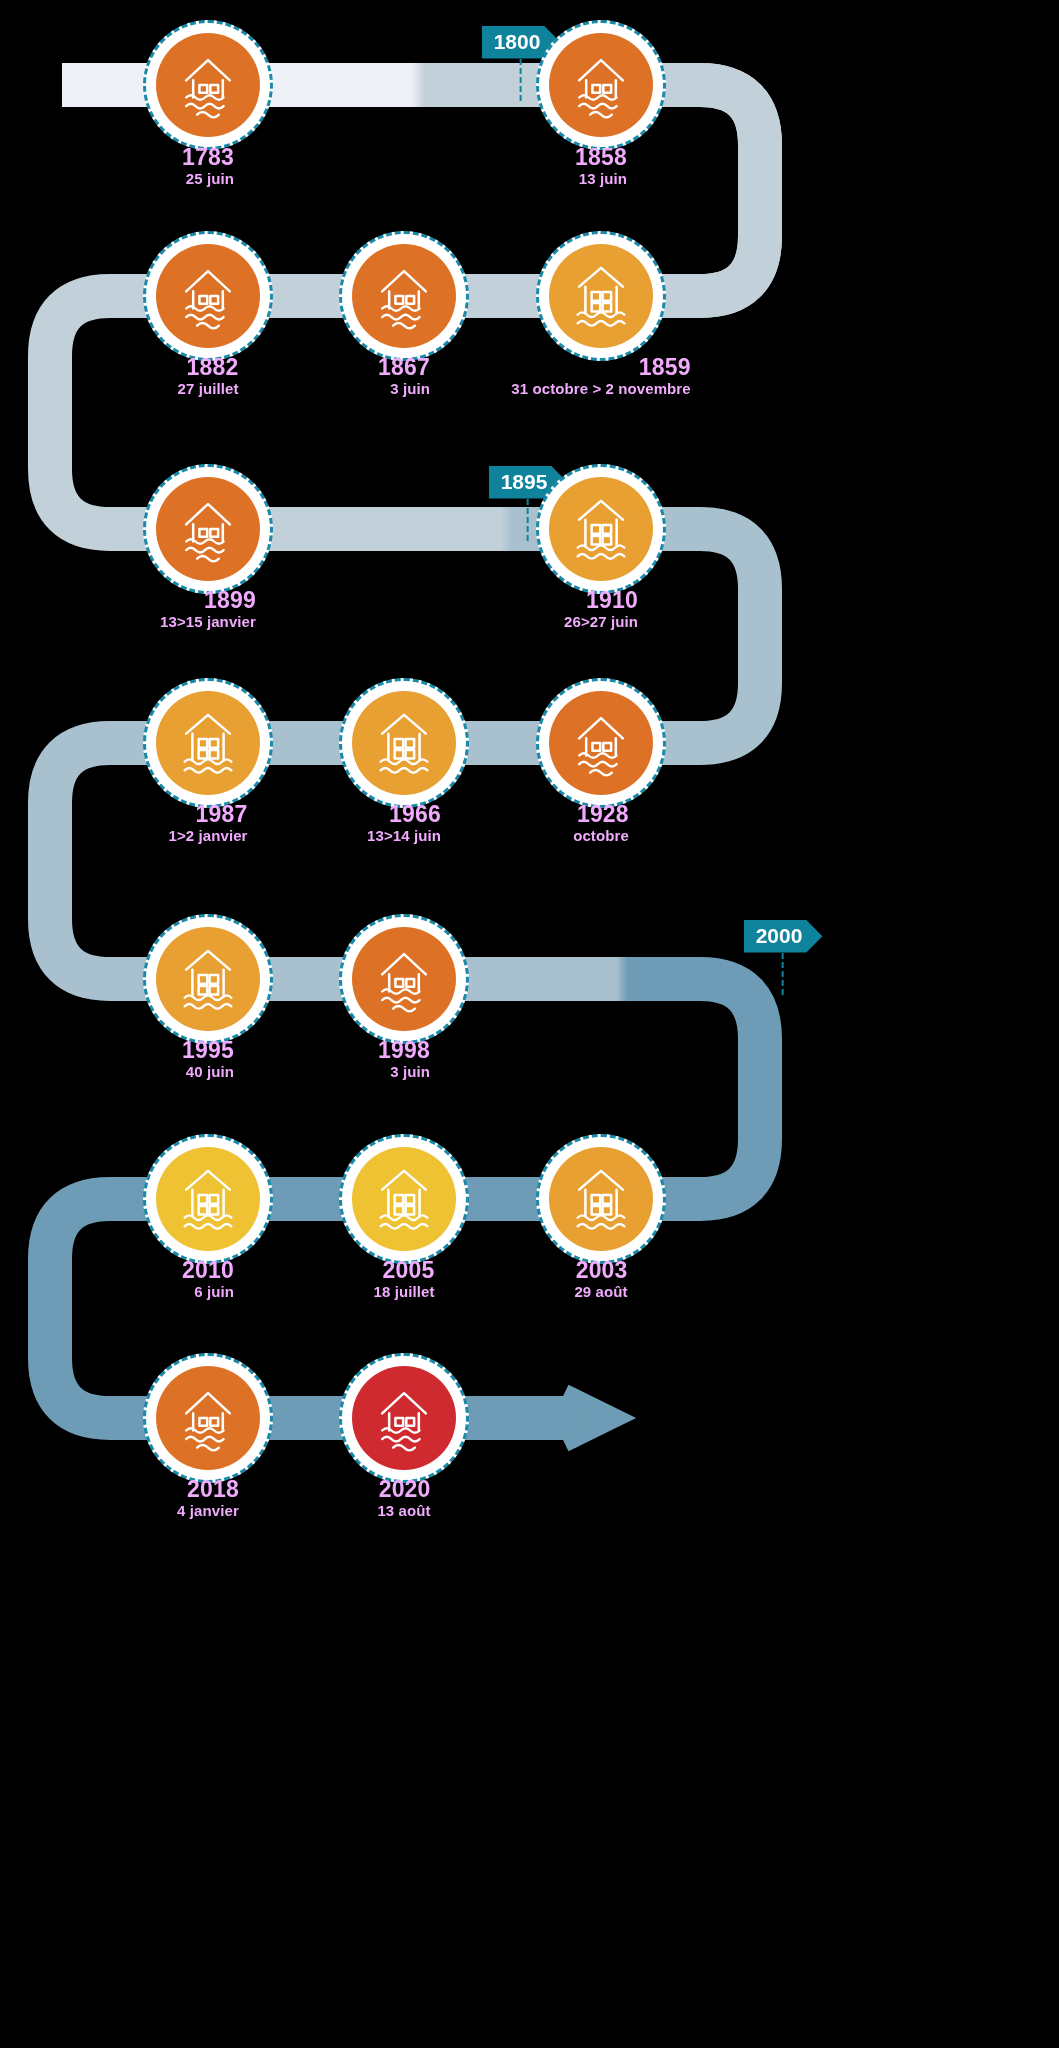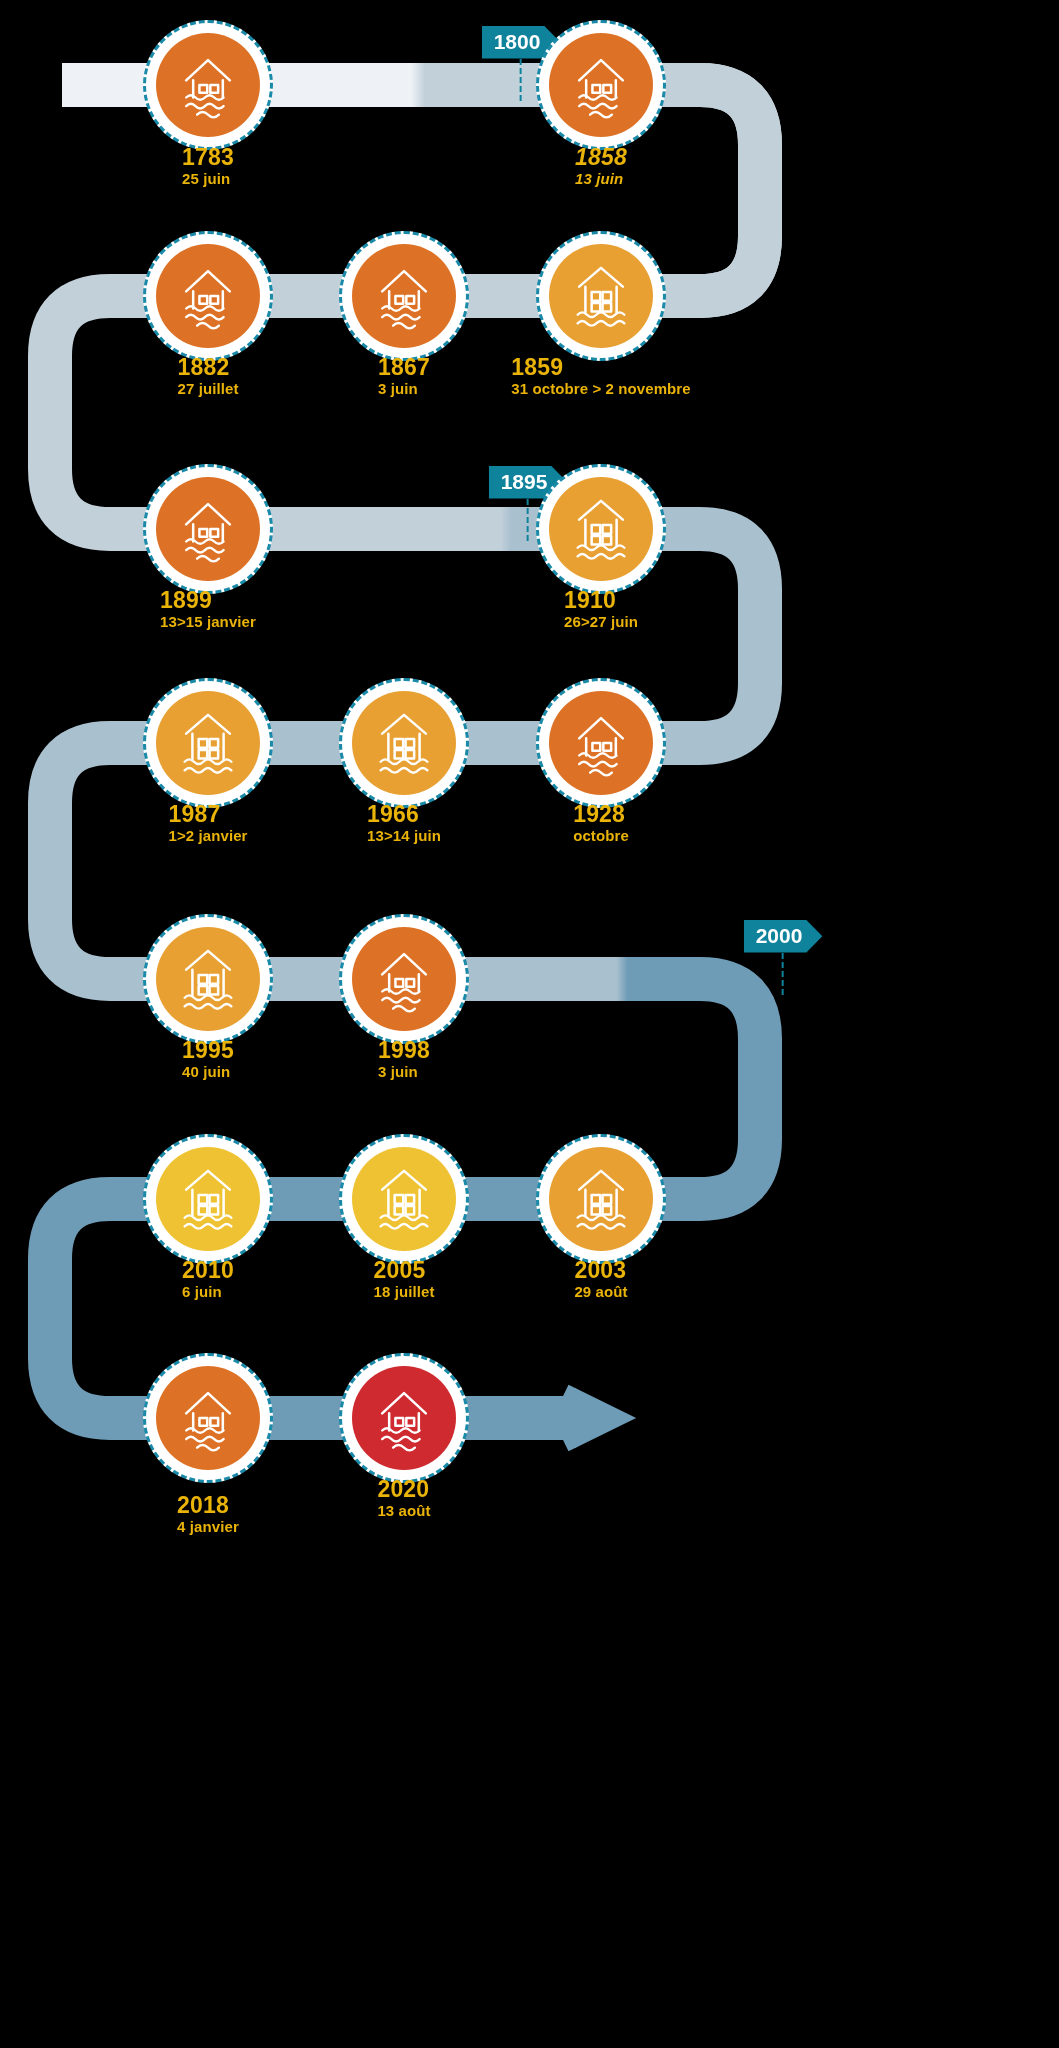--- a/index.html
+++ b/index.html
@@ -13,21 +13,21 @@
     border:3px dashed #1a8aa8;
     box-sizing:border-box;
   }
   .node .disc{
     position:absolute;left:13px;top:13px;width:104px;height:104px;border-radius:50%;
     display:flex;align-items:center;justify-content:center;
   }
   .node .disc svg{width:78px;height:78px;display:block;}
   .label{
     position:absolute;transform:translateX(-50%);
-    text-align:left;color:#eab308;white-space:nowrap;
+    text-align:right;color:#f0abfc;white-space:nowrap;
   }
   .label .yr{font-size:23px;font-weight:bold;line-height:1.05;letter-spacing:.2px;}
   .label .dt{font-size:15px;font-weight:bold;line-height:1.35;letter-spacing:.1px;}
   .era{position:absolute;transform:translateX(-50%);}
   .era .tag{
     position:relative;display:inline-block;background:#10839c;color:#fff;
     font-size:21px;font-weight:bold;padding:4px 20px 5px 12px;line-height:1.12;
     clip-path:polygon(0 0, calc(100% - 16px) 0, 100% 50%, calc(100% - 16px) 100%, 0 100%);
   }
   .era .stem{
@@ -347,21 +347,21 @@
         <path style="fill:none;stroke:#fff;stroke-width:3;stroke-linecap:round" d="M36 88 q7 -7 14 0 t14 0"></path>
       </svg>
         </div>
       </div>
     </div>
   <div id="labels">
       <div class="label" style="left: 208px; top: 145px;">
         <div class="yr">1783</div>
         <div class="dt">25 juin</div>
       </div>
-      <div class="label" style="left: 601px; top: 145px; font-style: italic;">
+      <div class="label" style="left: 601px; top: 145px;">
         <div class="yr">1858</div>
         <div class="dt">13 juin</div>
       </div>
       <div class="label" style="left: 208px; top: 355px;">
         <div class="yr">1882</div>
         <div class="dt">27 juillet</div>
       </div>
       <div class="label" style="left: 404px; top: 355px;">
         <div class="yr">1867</div>
         <div class="dt">3 juin</div>
@@ -403,21 +403,21 @@
         <div class="dt">6 juin</div>
       </div>
       <div class="label" style="left: 404px; top: 1258px;">
         <div class="yr">2005</div>
         <div class="dt">18 juillet</div>
       </div>
       <div class="label" style="left: 601px; top: 1258px;">
         <div class="yr">2003</div>
         <div class="dt">29 août</div>
       </div>
-      <div class="label" style="left: 208px; top: 1477px; margin-top: 16px;">
+      <div class="label" style="left: 208px; top: 1477px;">
         <div class="yr">2018</div>
         <div class="dt">4 janvier</div>
       </div>
       <div class="label" style="left: 404px; top: 1477px;">
         <div class="yr">2020</div>
         <div class="dt">13 août</div>
       </div>
     </div>
 
 </div>

